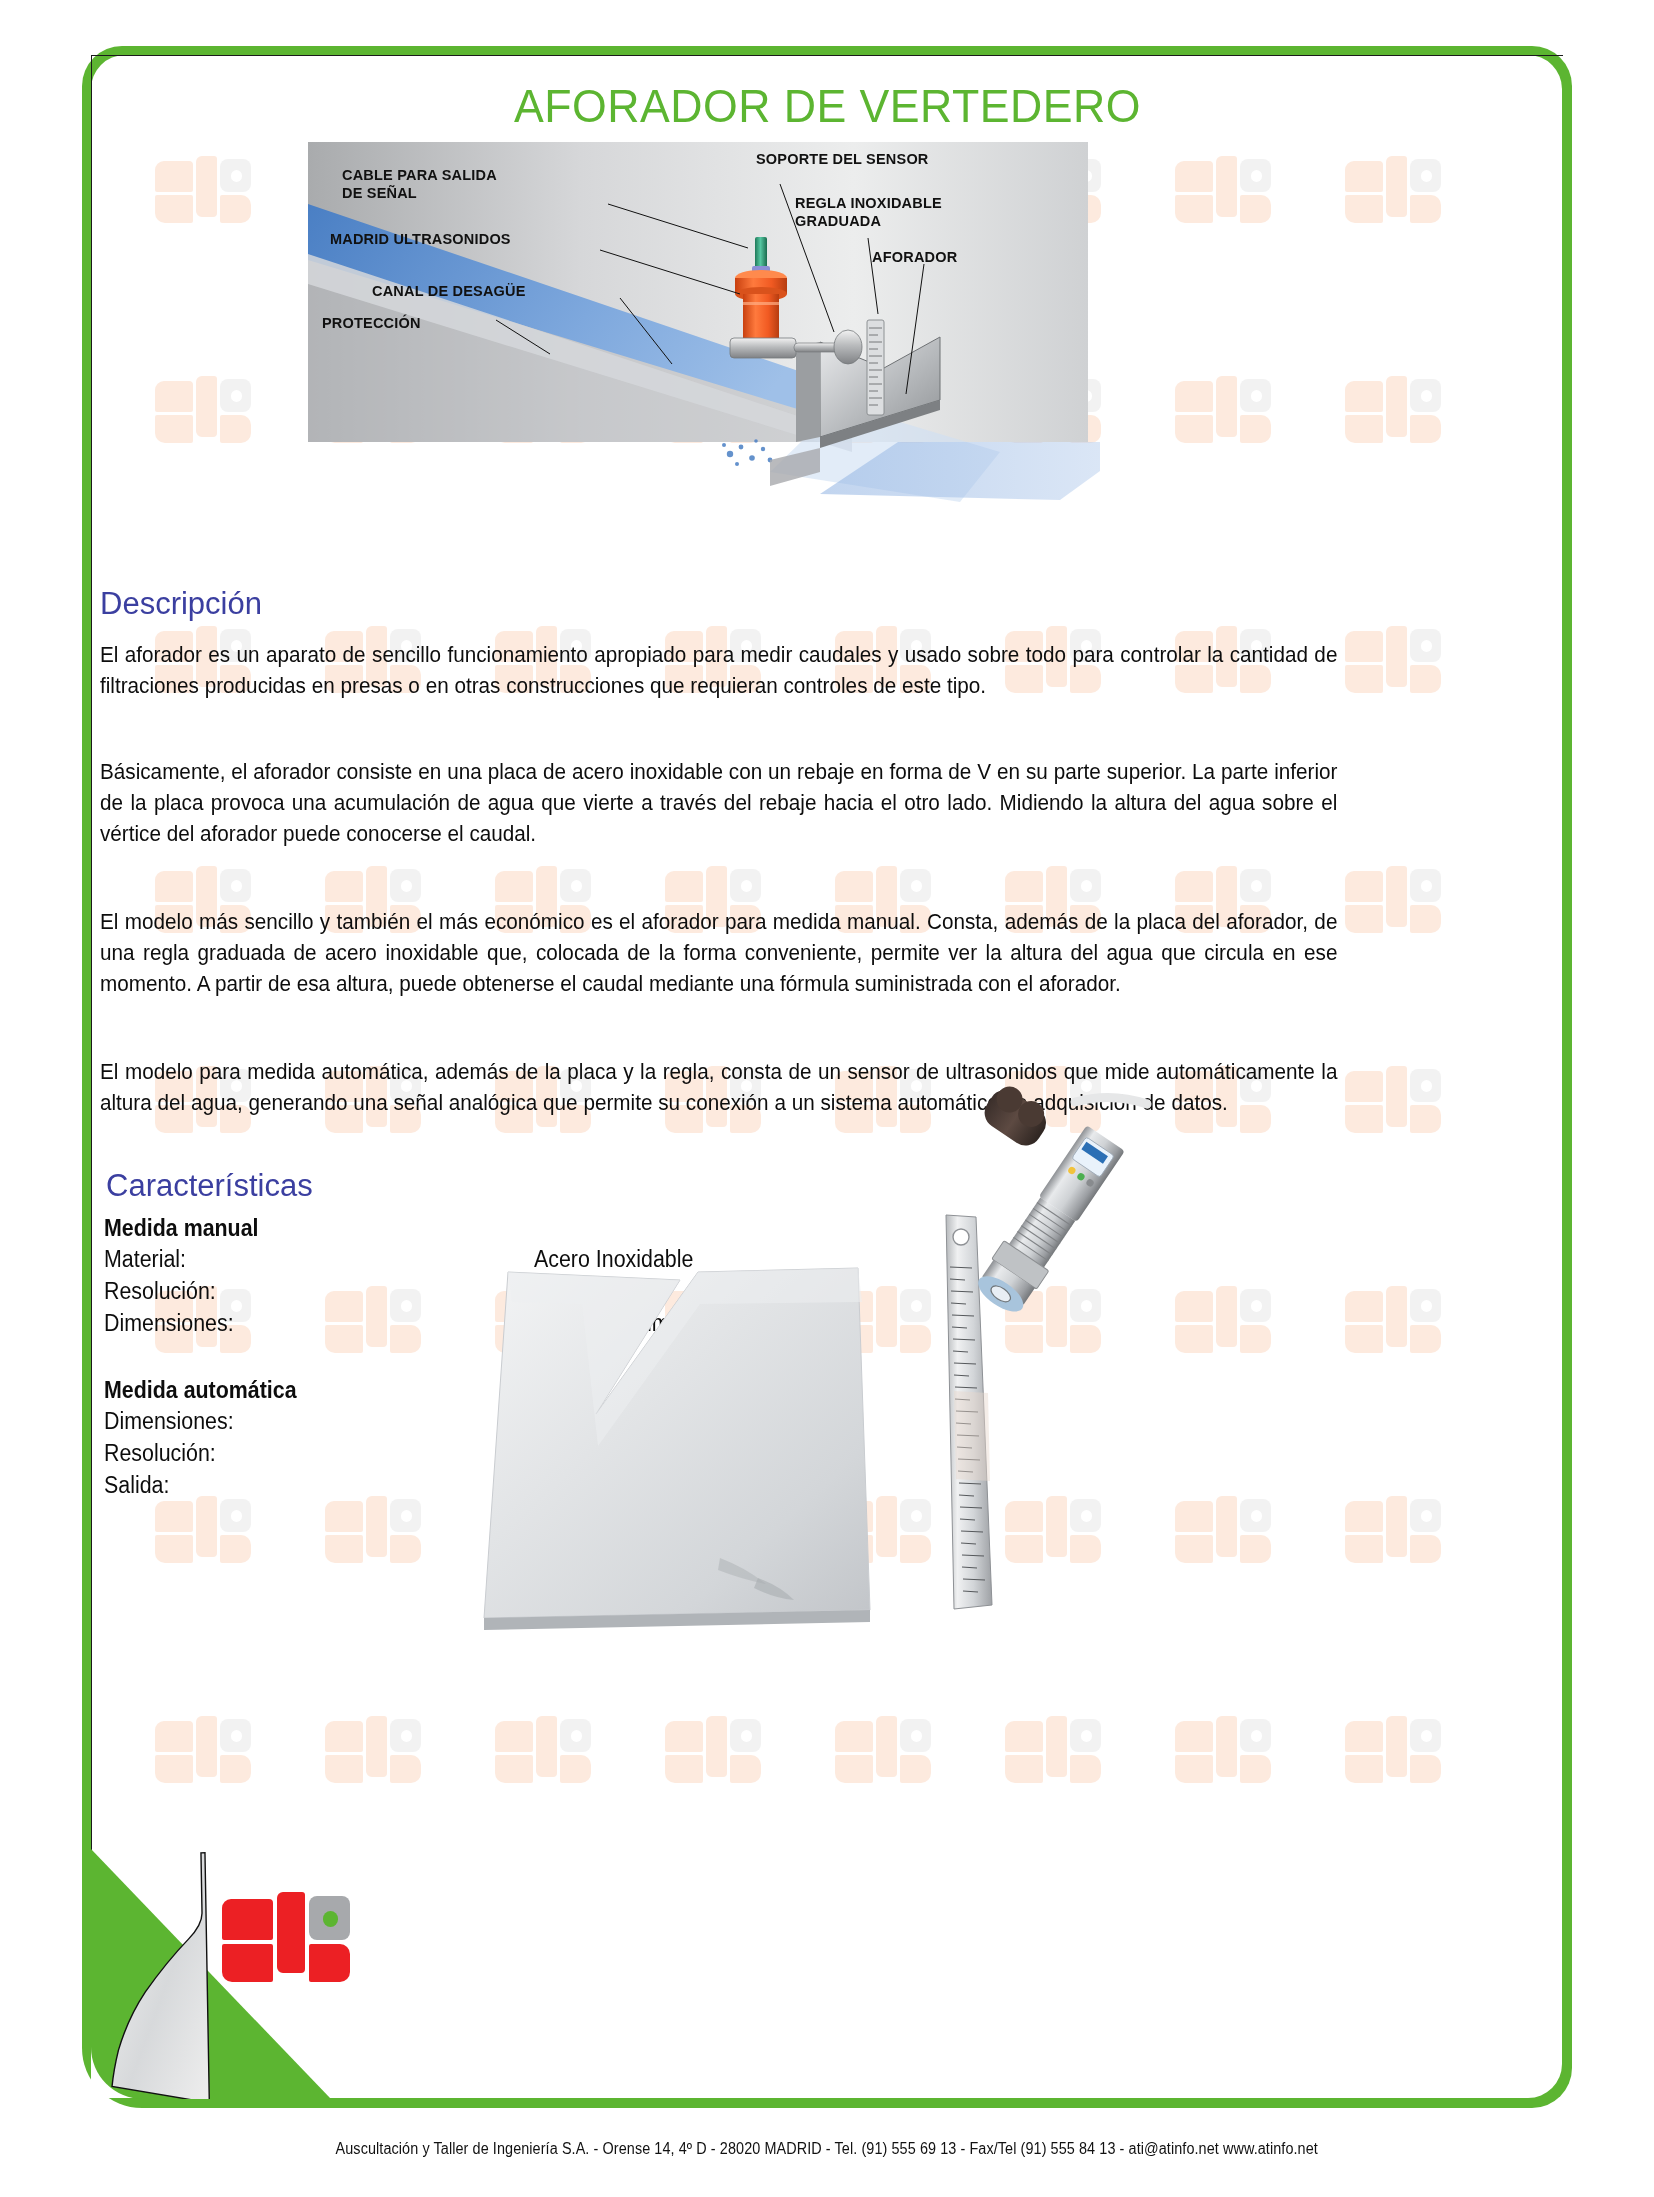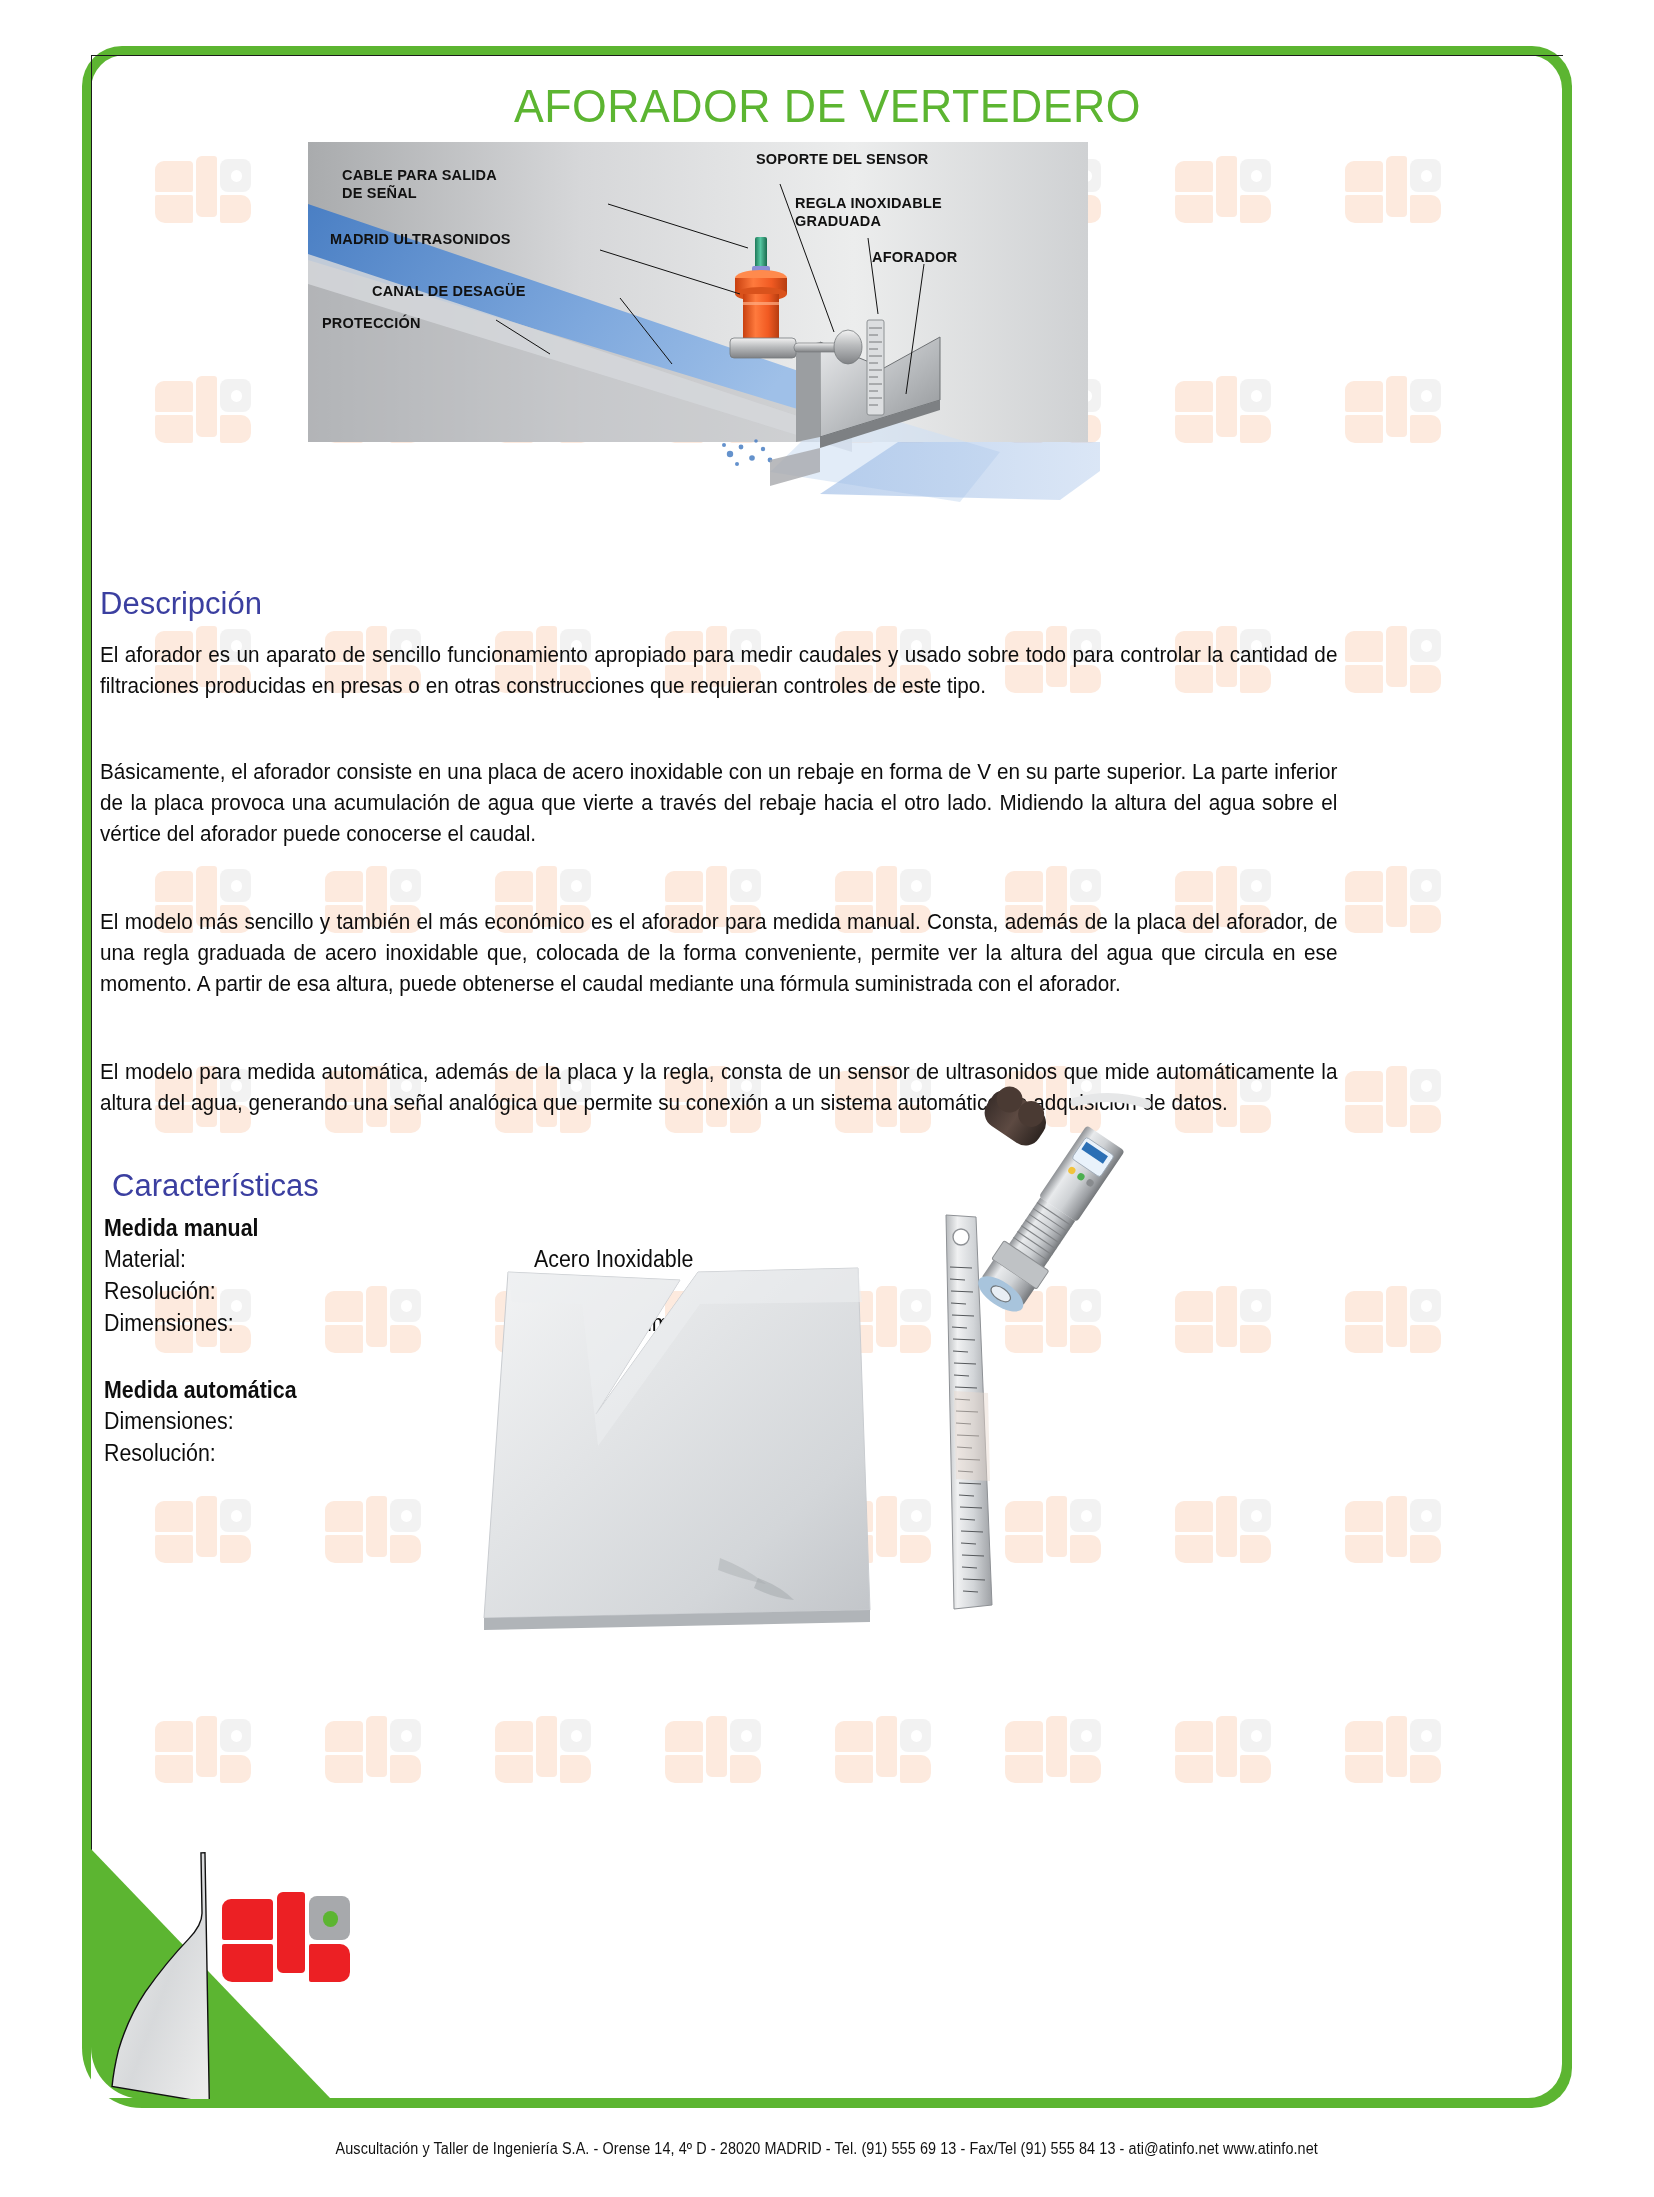--- a/index.html
+++ b/index.html
@@ -129,21 +129,21 @@
     font-size:22.5px; line-height:31px; color:#0d0d0d;
     text-align:justify;
     font-family:"Liberation Sans Narrow","Liberation Sans", sans-serif;
     transform:scaleX(0.92); transform-origin:left top;
   }
   #p1{ top:583px; }
   #p2{ top:700px; }
   #p3{ top:850px; }
   #p4{ top:1000px; }
 
-  #feat-heading{ position:absolute; left:12px; top:1112px; }
+  #feat-heading{ position:absolute; left:6px; top:1112px; }
 
   #spec-block{ position:absolute; left:4px; top:1155px; width:1000px; }
   .spec-group-title{
     font-size:23px; font-weight:bold; color:#0d0d0d;
     margin-top:4px; margin-bottom:1px;
     font-family:"Liberation Sans Narrow","Liberation Sans", sans-serif;
     transform:scaleX(0.93); transform-origin:left;
   }
   .spec-row{ display:flex; font-size:23px; line-height:32px; color:#0d0d0d;
     font-family:"Liberation Sans Narrow","Liberation Sans", sans-serif; }
@@ -1010,20 +1010,24 @@
 
     <div>
       <div class="spec-group-title">Medida automática</div>
       <div class="spec-row">
         <div class="spec-key">Dimensiones:</div>
         <div class="spec-val">170 x 45 mm</div>
       </div>
       <div class="spec-row">
         <div class="spec-key">Resolución:</div>
         <div class="spec-val">0,05 mm</div>
+      </div>
+      <div class="spec-row">
+        <div class="spec-key">Salida:</div>
+        <div class="spec-val">4-20 mA / 0-10 V</div>
       </div>
     </div>
   </div>
 
   <div id="photos">
 
     <svg id="plate-photo" viewBox="0 0 430 430">
       <defs>
         <linearGradient id="ppGrad" x1="0" y1="0" x2="1" y2="1">
           <stop offset="0%" stop-color="#f3f4f5"></stop>

